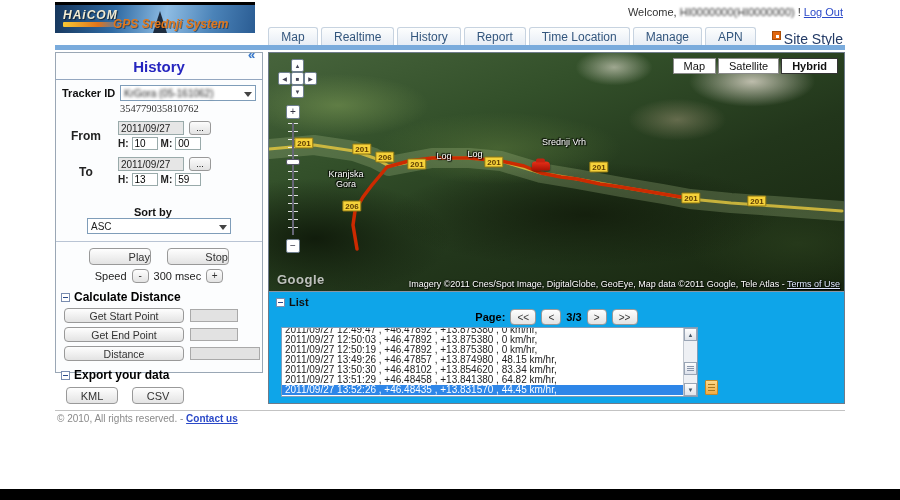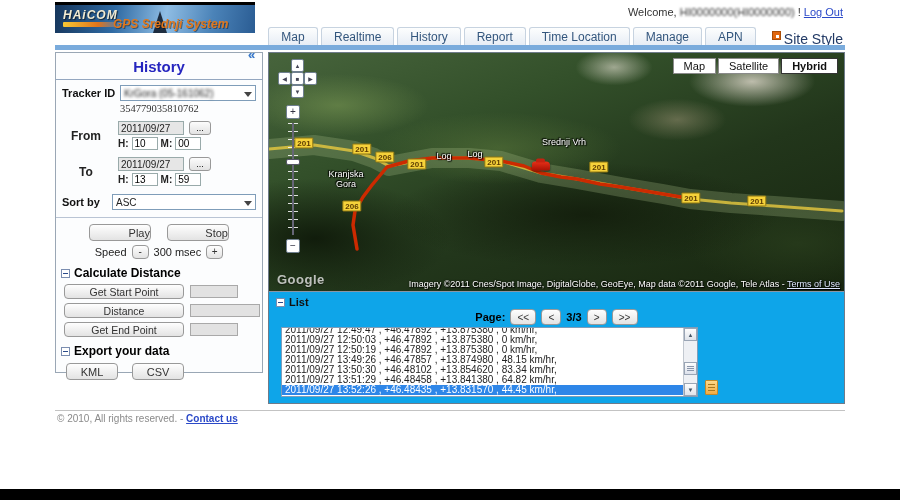--- a/index.html
+++ b/index.html
@@ -247,21 +247,21 @@
           </div>
           <div class="hm">
             <span class="hmlbl">H:</span>
             <input value="13" style="">
             <span class="hmlbl">M:</span>
             <input value="59" style="">
           </div>
         </div>
       </div>
 
-      <div class="row" style="margin-top:8px;">
+      <div class="row" style="margin-top:20px;flex-direction:column;">
         <span class="lbl" style="width:50px;">Sort by</span>
         <div class="select" style="width:144px;">
           <span>ASC</span>
           <span class="arr"></span>
         </div>
       </div>
 
 
       <div class="divider"></div>
 
@@ -279,26 +279,26 @@
 
       <div class="sec-head">
         <span class="expander"></span>
         <span>Calculate Distance</span>
       </div>
       <div class="cd-row">
         <button class="btn cd-btn">Get Start Point</button>
         <input class="cd-input" value="" style="">
       </div>
       <div class="cd-row">
+        <button class="btn cd-btn">Get End Point</button>
+        <input class="cd-input" value="" style="">
+      </div>
+      <div class="cd-row">
         <button class="btn cd-btn">Distance</button>
         <input class="cd-input wide" value="" style="">
-      </div>
-      <div class="cd-row">
-        <button class="btn cd-btn">Get End Point</button>
-        <input class="cd-input" value="" style="">
       </div>
 
       <div class="sec-head">
         <span class="expander"></span>
         <span>Export your data</span>
       </div>
       <div class="exp-row">
         <button class="btn">KML</button>
         <button class="btn">CSV</button>
       </div>

